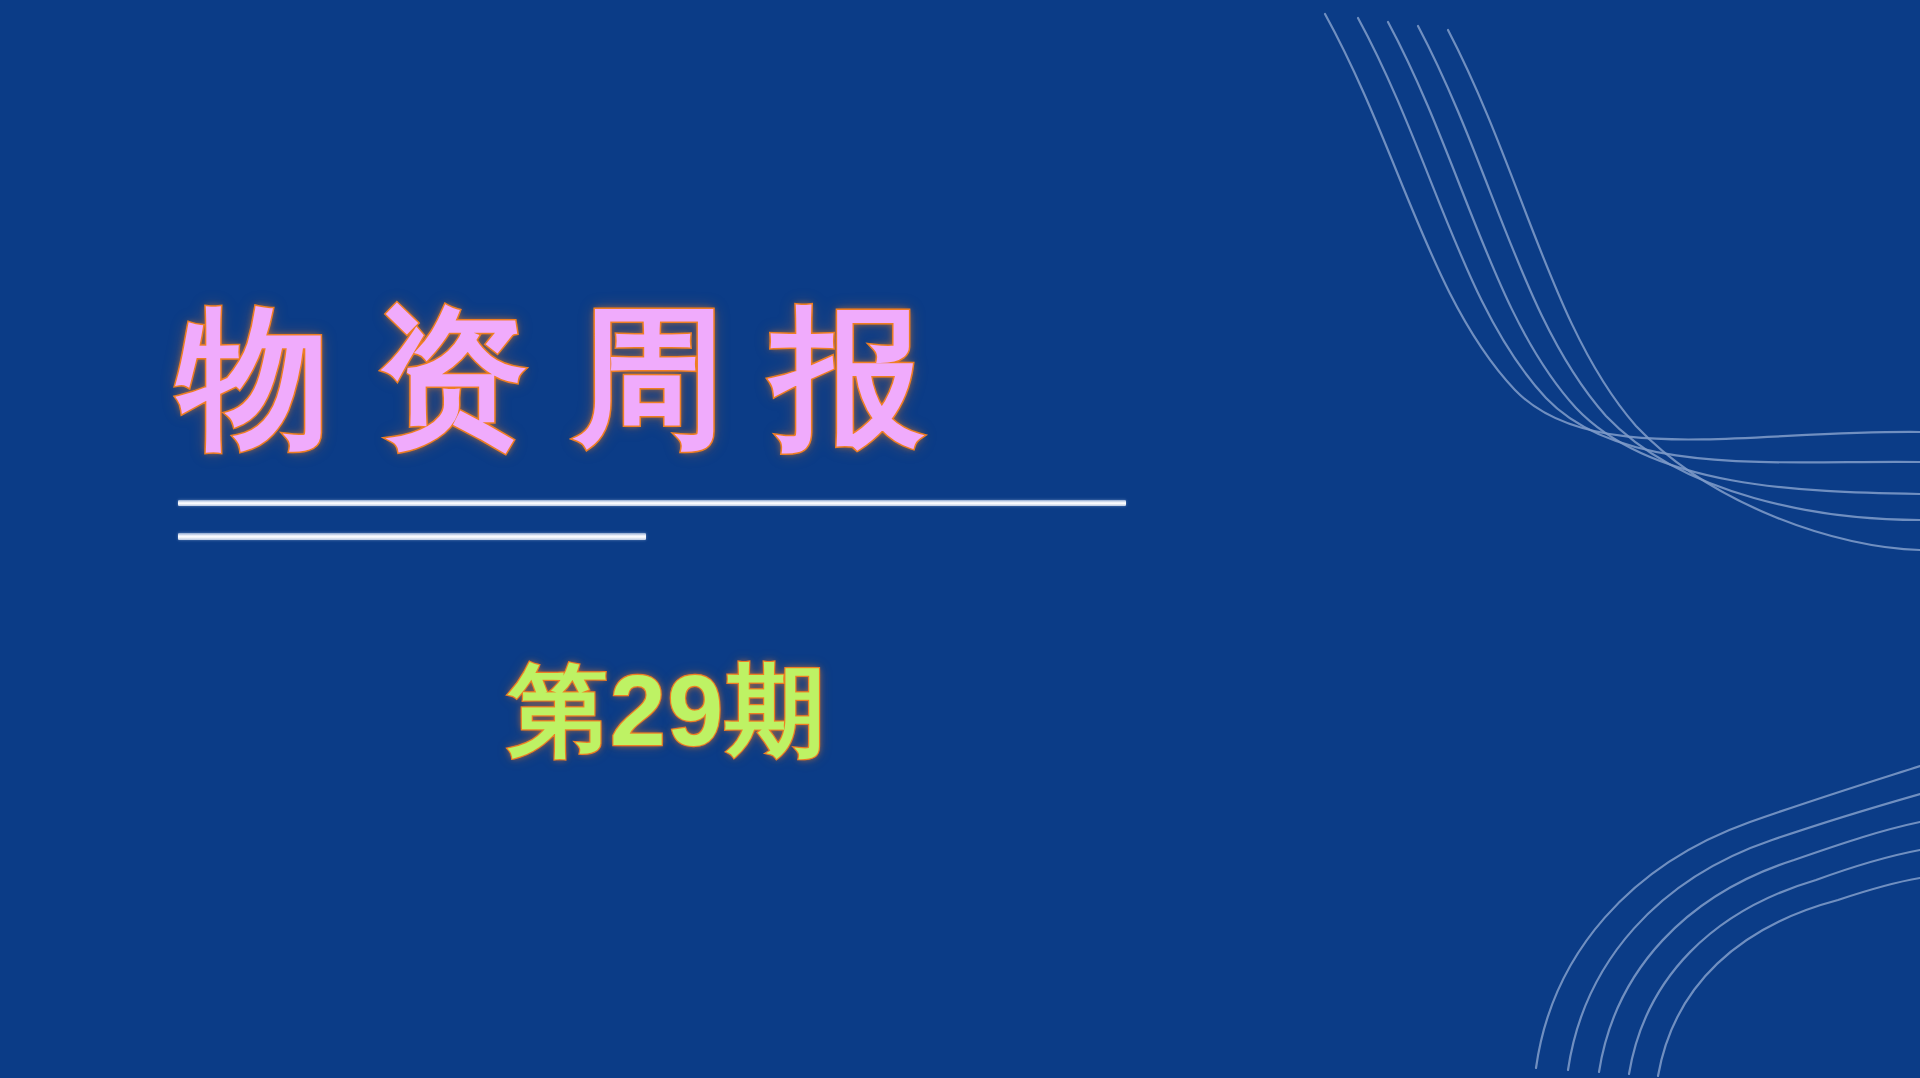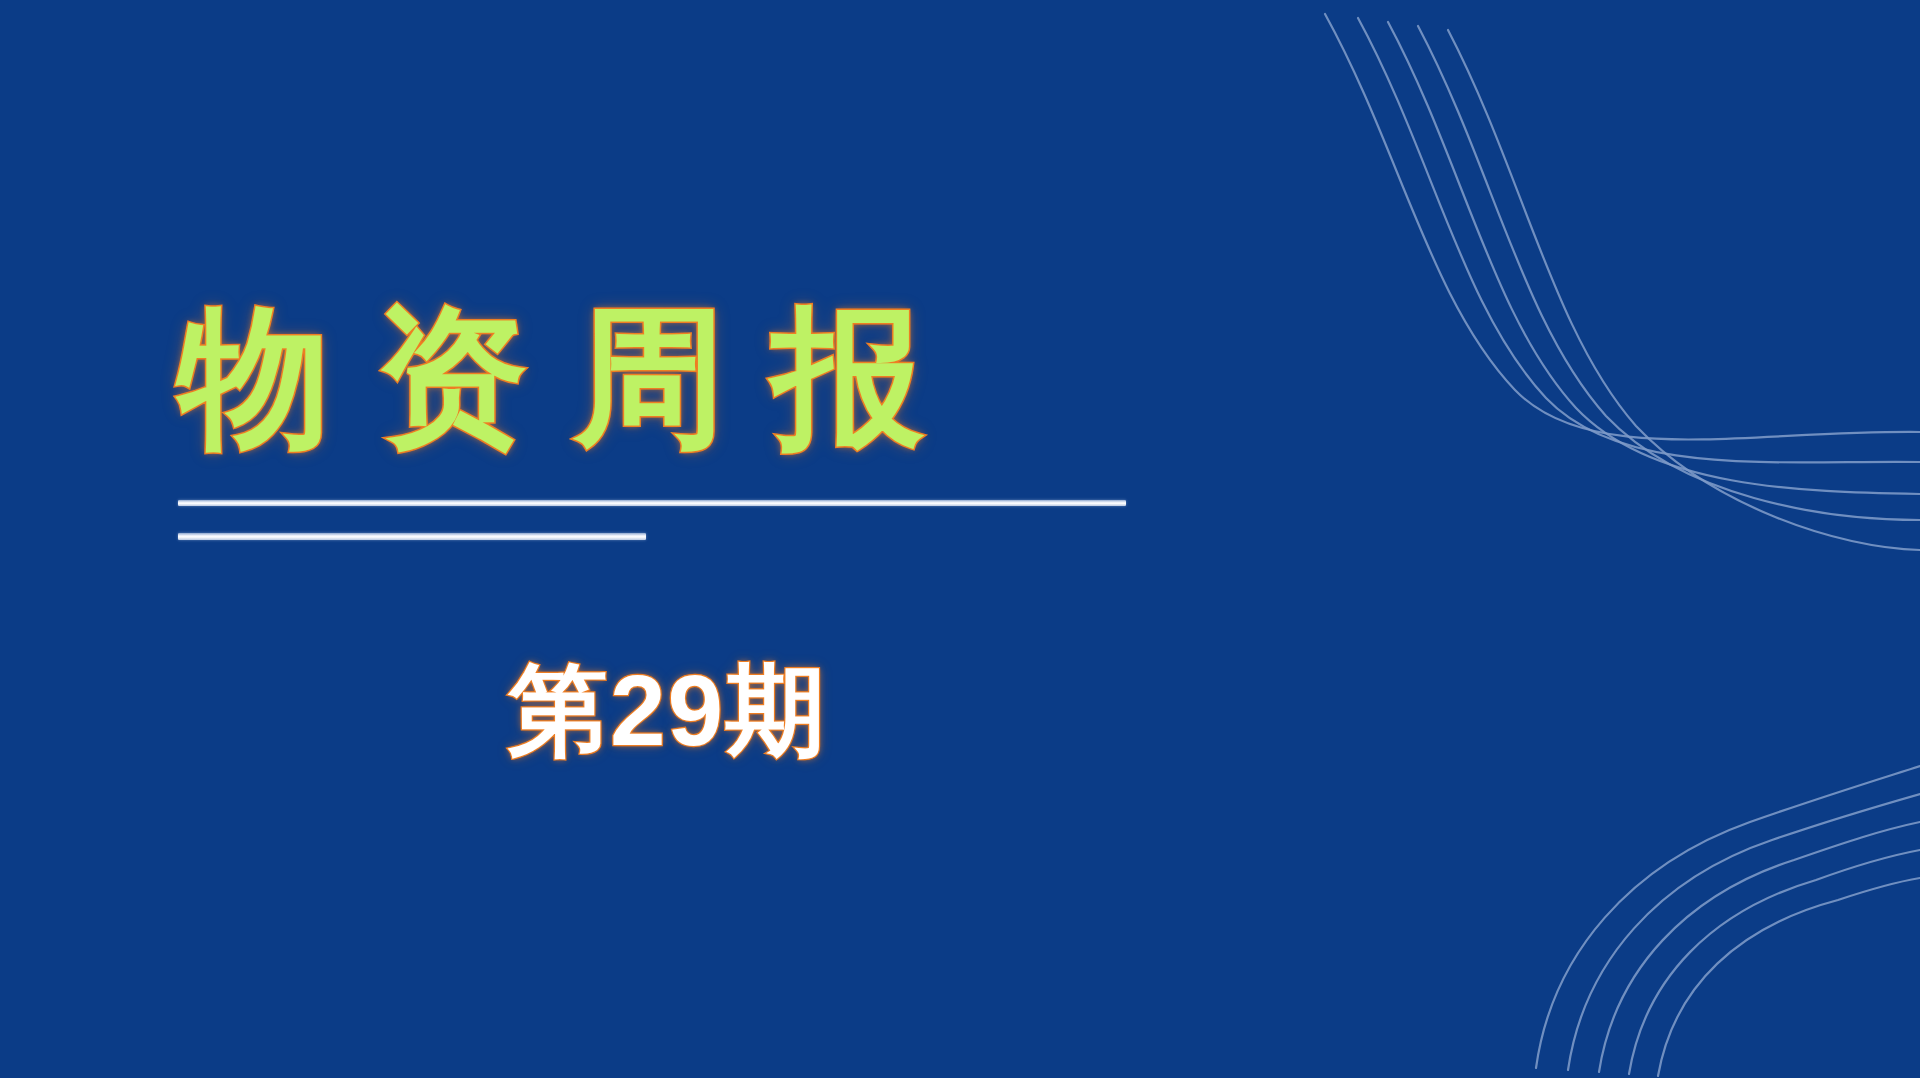--- a/index.html
+++ b/index.html
@@ -125,23 +125,23 @@
     <svg viewBox="0 0 420 360" preserveAspectRatio="none">
       <path d="M 36,350 C 52,235 132,146 250,104 C 312,82 370,64 420,48" stroke="#7E9BC8"></path>
       <path d="M 68,352 C 84,243 160,160 272,122 C 330,102 378,88 420,76" stroke="#7E9BC8"></path>
       <path d="M 99,354 C 115,251 188,176 294,142 C 346,124 382,112 420,104" stroke="#7E9BC8"></path>
       <path d="M 129,356 C 145,259 214,192 316,162 C 360,146 388,138 420,132" stroke="#7E9BC8"></path>
       <path d="M 158,358 C 174,267 240,208 338,182 C 374,170 396,164 420,160" stroke="#7E9BC8"></path>
     </svg>
   </div>
 
   <div id="title-block">
-    <h1 id="main-title" style="color: #bef264; -webkit-text-stroke-color: rgb(239, 127, 36);">物资周报</h1>
+    <h1 id="main-title" style="color: #f0abfc; -webkit-text-stroke-color: rgb(239, 127, 36);">物资周报</h1>
   </div>
 
   <div id="divider-group">
     <div class="rule" id="rule-long"></div>
     <div class="rule" id="rule-short"></div>
   </div>
 
-  <p id="issue-line" style="color: #ffffff; -webkit-text-stroke-color: rgb(239, 127, 36);">第29期</p>
+  <p id="issue-line" style="color: #bef264; -webkit-text-stroke-color: rgb(239, 127, 36);">第29期</p>
 
 </div>
 
 </body></html>

